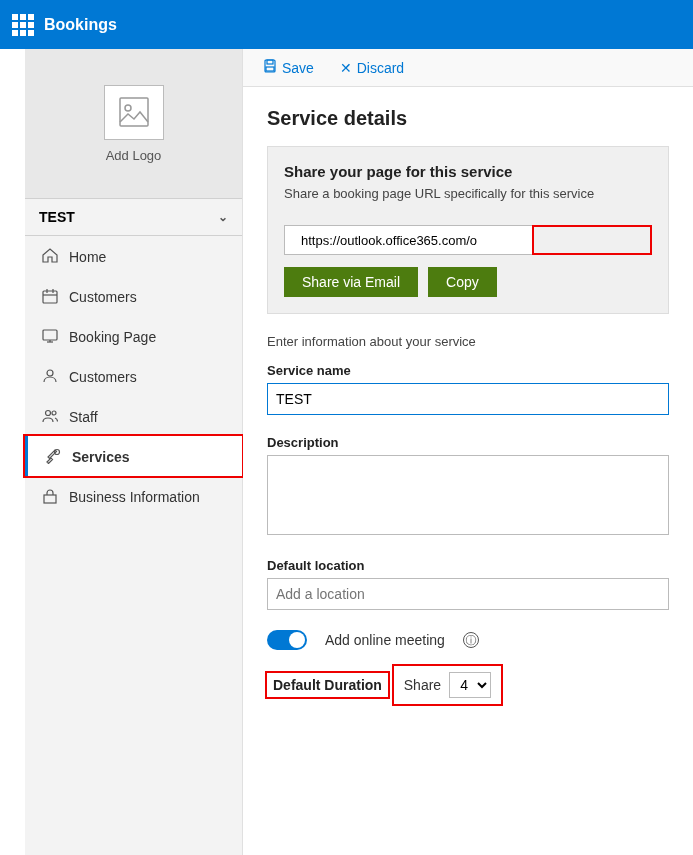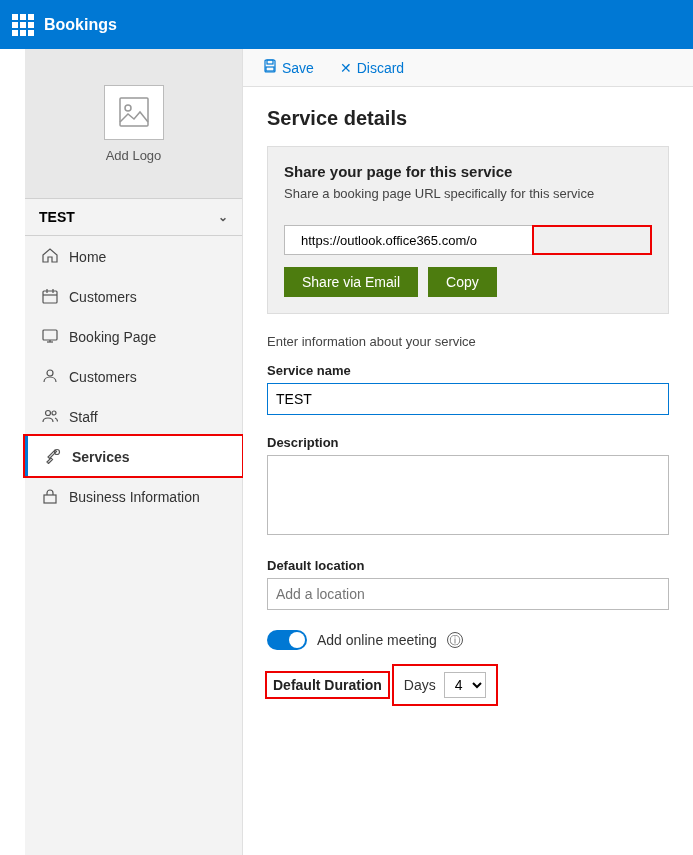--- a/index.html
+++ b/index.html
@@ -239,21 +239,21 @@
       font-size: 14px;
       outline: none;
       resize: none;
       margin-bottom: 14px;
     }
 
     
     .toggle-row {
       display: flex;
       align-items: center;
-      gap: 10px;
+      gap: 18px;
       margin-bottom: 14px;
     }
     .toggle-track {
       width: 40px;
       height: 20px;
       background: #0078d4;
       border-radius: 10px;
       position: relative;
       cursor: pointer;
     }
@@ -488,21 +488,21 @@
         <div class="toggle-track">
           <div class="toggle-thumb"></div>
         </div>
         <span class="toggle-label">Add online meeting</span>
         <span class="info-icon">ⓘ</span>
       </div>
 
       <div>
         <div class="duration-label">Default Duration</div>
         <div class="days-row">
-          <span class="days-text">Days</span>
+          <span class="days-text">Share</span>
           <select class="days-select">
             <option>1</option>
             <option>2</option>
             <option>3</option>
             <option selected="">4</option>
             <option>5</option>
             <option>6</option>
             <option>7</option>
           </select>
         </div>

